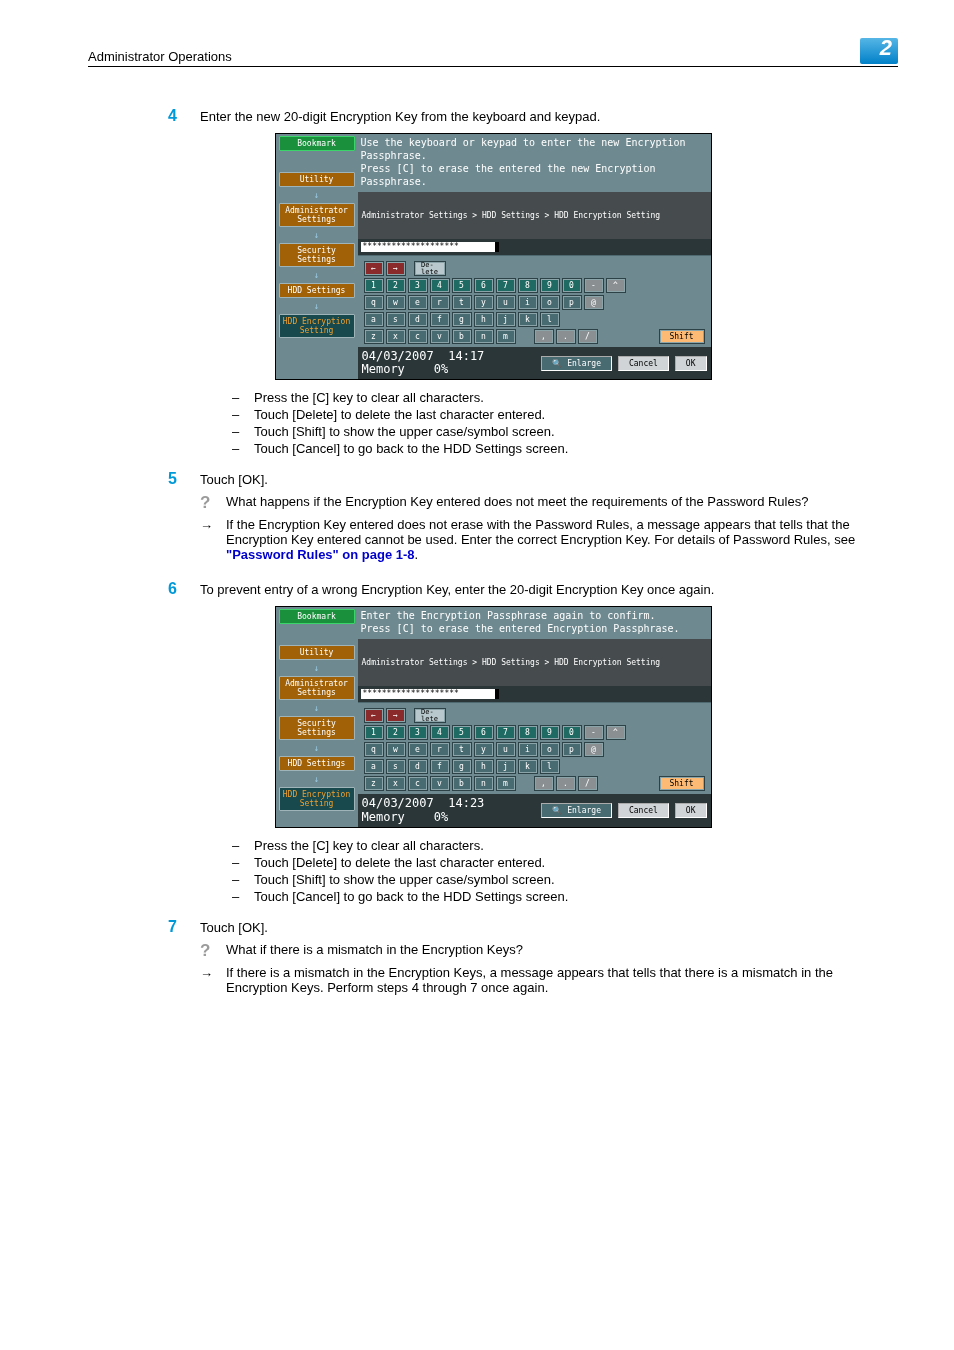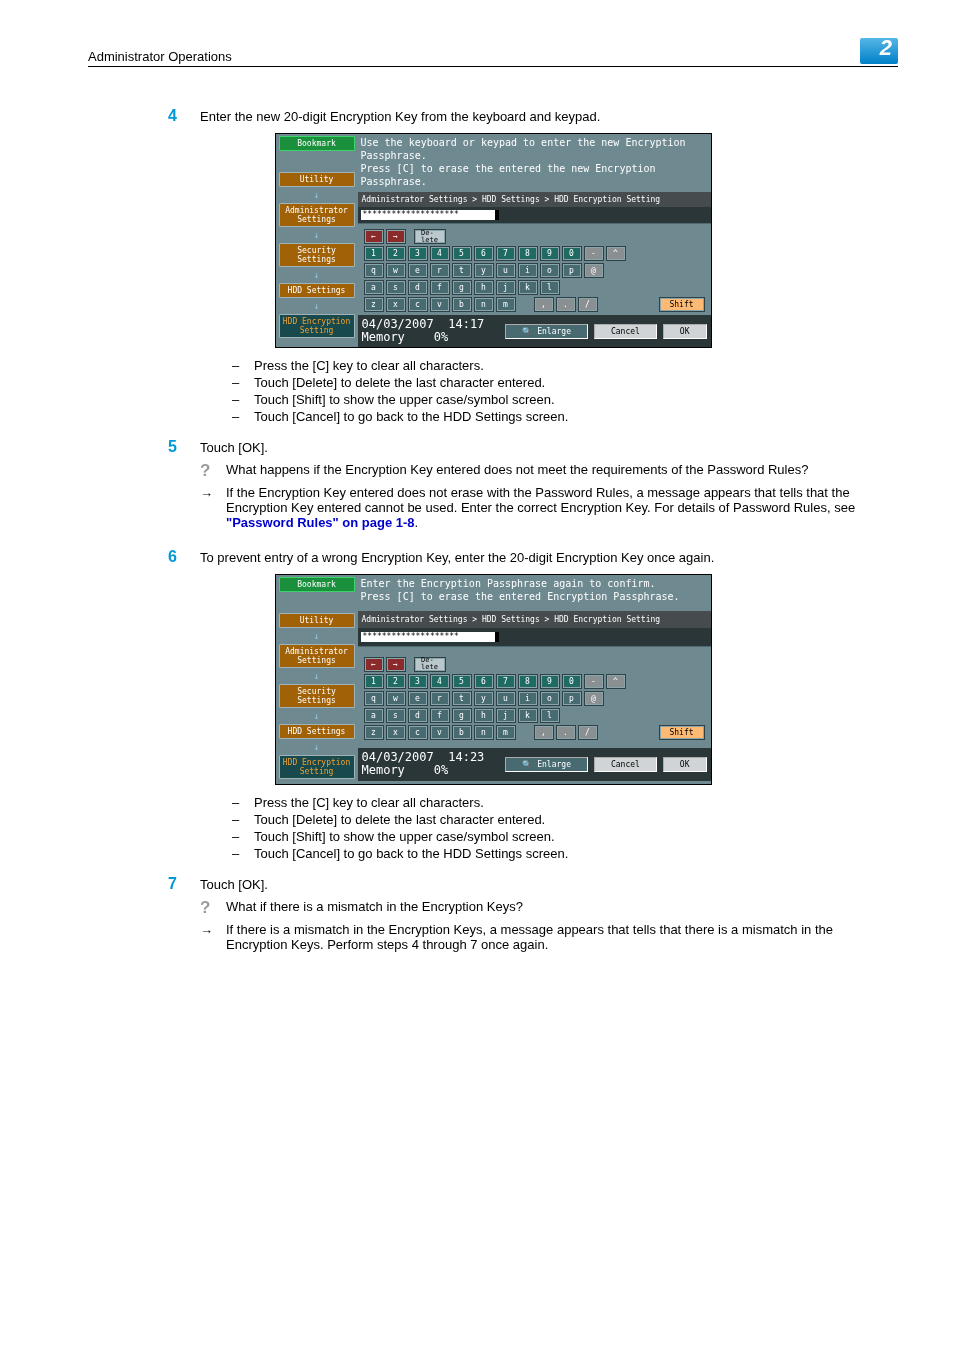--- a/index.html
+++ b/index.html
@@ -102,21 +102,21 @@
     border: 1px solid #000;
     font-family: "Lucida Console", monospace;
     font-size: 8px;
     color: #e4eef0;
     background: #6e8990;
   }
   .panel-wrap table { border-collapse: collapse; width: 100%; }
   .lcol { width: 76px; background:#6e8990; vertical-align: top; padding: 2px 3px; }
   .rcol { background:#6e8990; vertical-align: top; padding: 3px; }
   .instr { color:#fff; font-size:10px; line-height:1.3; padding:2px 3px 4px 3px; }
-  .bread-bar { background:#464c4e; color:#fff; padding:3px 4px; font-size:8px; }
+  .bread-bar { background:#464c4e; color:#fff; padding:19px 4px; font-size:8px; }
   .input-bar { background:#2a3638; padding:3px; margin-top:2px; }
   .input-box { background:#fff; color:#000; height:10px; width:130px; display:inline-block; padding:0 2px; vertical-align:middle; letter-spacing:0; font-size:8px;}
   .input-cur { display:inline-block; width:4px; height:10px; background:#000; vertical-align:middle;}
   .sidebtn {
     display:block; border:1px solid #9eb4b8; background:#a16207;
     color:#fff; text-align:center; padding:2px 0; margin:0 0 3px 0;
     font-size:8px; border-radius:1px;
   }
   .sidebtn.book { background:#1a8f3c; border-color:#3bd46a; }
   .sidebtn.act  { background:#184a4d; color:#f0a030; }
@@ -131,21 +131,21 @@
   .key.num { background:#1f6b63; }
   .key.red { background:#8a2a2a; }
   .key.gry { background:#8a8f91; }
   .key.raised { background:#b8c8cc; color:#000; width:30px; }
   .key.shift { width:44px; margin-left:auto; background:#fdba74; color:#000; }
   .foot-bar { background:#2a3638; padding:3px 4px; display:flex; align-items:center; gap:6px; }
   .foot-info { color:#fff; font-size:12px; line-height:1.1; }
   .foot-spacer { flex:1; }
   .fbtn {
     border:1px inset #fff; background:#d0d4d6; color:#000;
-    padding:2px 16px; font-size:8px;
+    padding:2px 10px; font-size:8px;
   }
   .fbtn.dark { background:#486a71; color:#fff; }
 </style>
 </head>
 <body>
 
 <div class="page">
 
   <div class="head-row">
     <div class="head-title">Administrator Operations</div>

